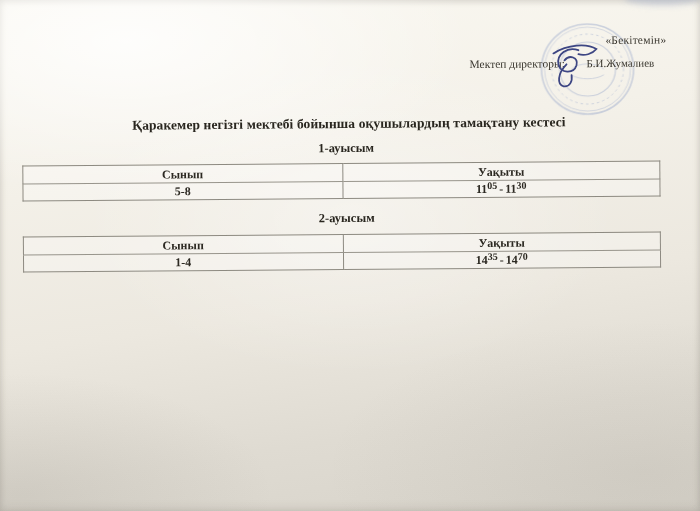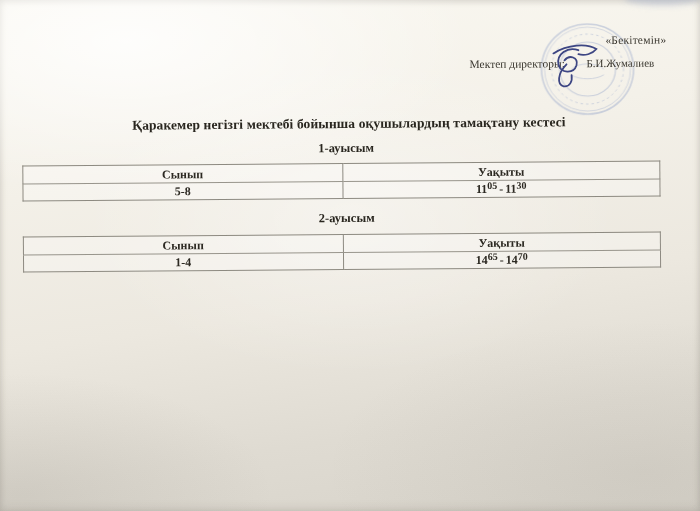--- a/index.html
+++ b/index.html
@@ -102,19 +102,19 @@
     <div class="shift-label shift2-label">2-ауысым</div>
 
     <table class="mtable t2">
       <tbody>
           <tr class="hdr">
         <td class="c1">Сынып</td>
         <td>Уақыты</td>
       </tr>
       <tr class="val">
         <td class="c1">1-4</td>
-        <td><span>14</span><sup>65</sup><span class="sep">-</span><span>14</span><sup>70</sup></td>
+        <td><span>14</span><sup>35</sup><span class="sep">-</span><span>14</span><sup>70</sup></td>
       </tr>
     </tbody>
       </table>
 
   </div>
 </div>
 
 </body></html>

